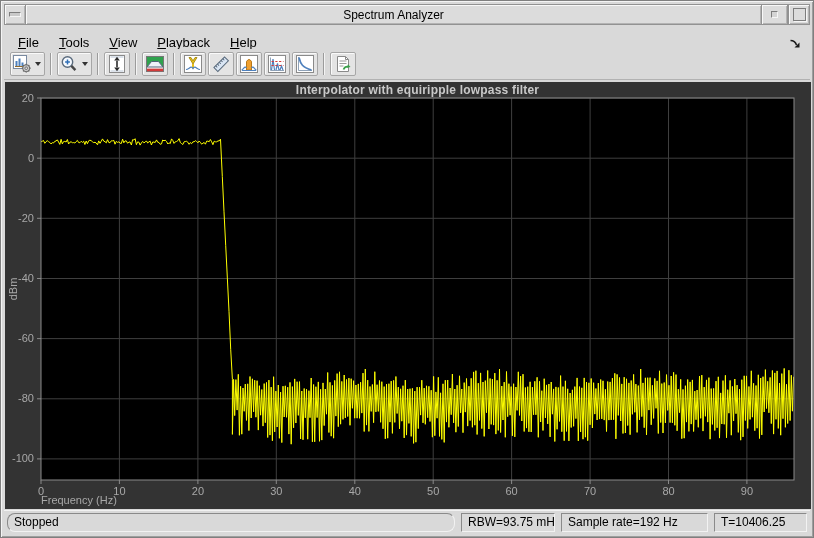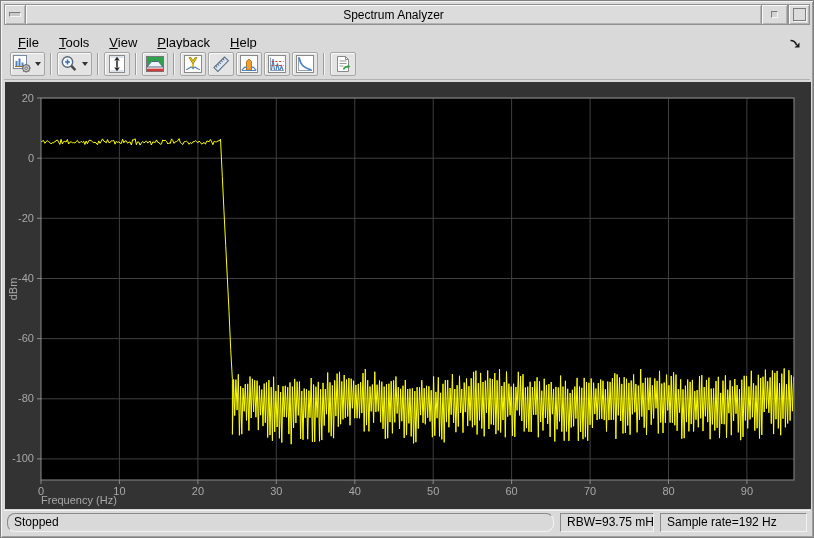--- a/index.html
+++ b/index.html
@@ -306,23 +306,25 @@
             <text x="192.9" y="413">20</text>
             <text x="271.3" y="413">30</text>
             <text x="349.8" y="413">40</text>
             <text x="428.2" y="413">50</text>
             <text x="506.6" y="413">60</text>
             <text x="585.1" y="413">70</text>
             <text x="663.5" y="413">80</text>
             <text x="741.9" y="413">90</text>
           </g>
         </svg></div>
+    <div class="plot-title">Interpolator with equiripple lowpass filter</div>
     <div class="ylabel">dBm</div>
     <div class="xlabel">Frequency (Hz)</div>
   </div>
 
   <div class="statusbar">
     <div class="spanel grow">Stopped</div>
     <div class="spanel w-rbw">RBW=93.75 mHz</div>
     <div class="spanel w-rate">Sample rate=192 Hz</div>
+    <div class="spanel w-time">T=10406.25</div>
   </div>
 
 </div>
 
 </body></html>

